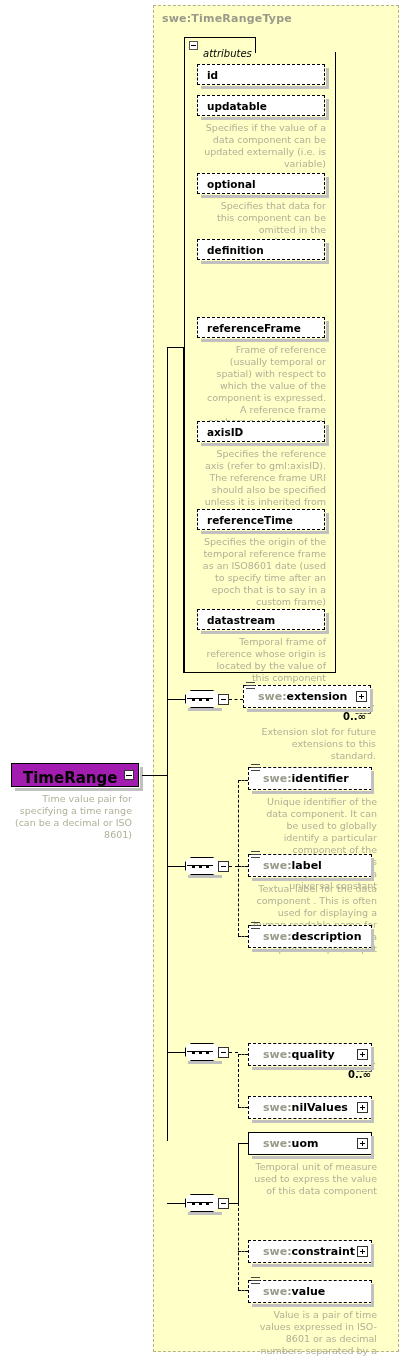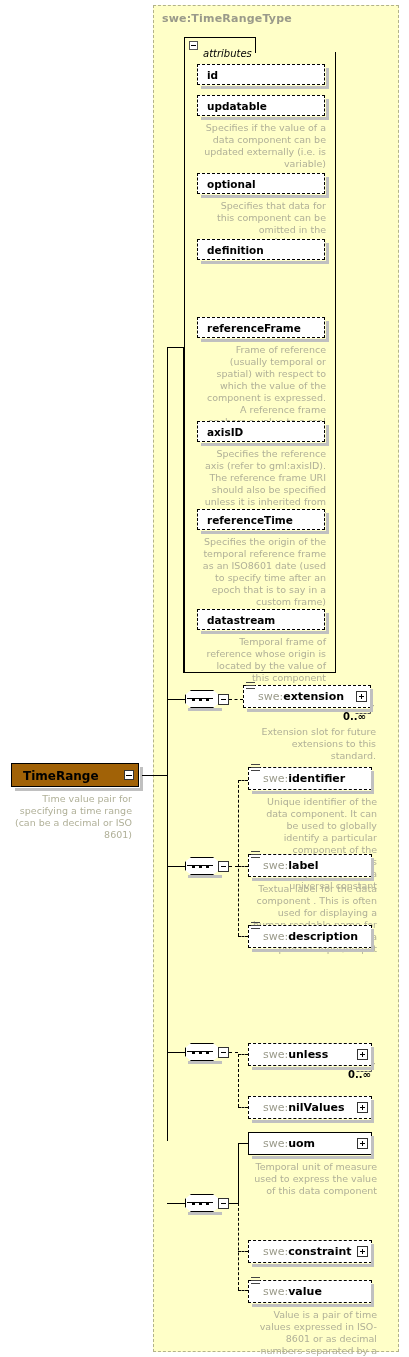--- a/index.html
+++ b/index.html
@@ -61,21 +61,21 @@
   .ann.a{left:202px;width:124px;}
 
   
   .el{
     position:absolute;height:23px;box-sizing:border-box;background:#fff;
     font-size:11px;color:#000;
   }
   .el.opt{border:1px dashed #000;}
   .el.req{border:1px solid #000;}
   .el .nm{position:absolute;left:14px;top:4px;white-space:nowrap;font-weight:bold;}
-  .el .pfx{color:#9a9a8a;font-weight:normal;}
+  .el .pfx{color:#9a9a8a;font-weight:bold;}
   .el .shadow-b{position:absolute;left:3px;top:23px;width:100%;height:3px;background:#c0c0c0;}
   .el .shadow-r{position:absolute;left:100%;top:3px;width:3px;height:23px;background:#c0c0c0;}
   
   .lines{
     position:absolute;left:2px;top:-4px;width:9px;height:9px;
   }
   .lines i{position:absolute;left:0;height:1px;background:#444;display:block;}
   .lines i:nth-child(1){top:0;width:9px;}
   .lines i:nth-child(2){top:3px;width:9px;}
   .lines i:nth-child(3){top:6px;width:9px;}
@@ -92,22 +92,22 @@
     border-bottom:1px dashed #555;border-right:1px dashed #555;
     transform:skewX(-20deg);
   }
   .occ{
     position:absolute;font-size:10px;color:#000;font-weight:bold;
   }
 
   
   .root-el{
     position:absolute;left:11px;top:763px;width:128px;height:24px;
-    border:1px solid #000;background:#a16207;box-sizing:border-box;
-    font-size:12px;font-weight:bold;color:#000;
+    border:1px solid #000;background:#a21caf;box-sizing:border-box;
+    font-size:15px;font-weight:bold;color:#000;
   }
   .root-el .nm2{position:absolute;left:11px;top:5px;}
   .root-el .shadow-b{position:absolute;left:3px;top:24px;width:128px;height:3px;background:#c0c0c0;}
   .root-el .shadow-r{position:absolute;left:128px;top:3px;width:3px;height:24px;background:#c0c0c0;}
   .root-el .mbox2{
     position:absolute;right:4px;top:6px;width:10px;height:10px;
     border:1px solid #333;background:#fff;box-sizing:border-box;
   }
   .root-el .mbox2:before{content:"";position:absolute;left:1px;top:4px;width:6px;height:1px;background:#000;}
 
@@ -302,21 +302,21 @@
         <b></b>
       </span>
     <span class="mb"></span>
   </div>
   <div class="dln h" style="left:229px;top:1052px;width:9px"></div>
   <div class="dln v" style="left:238px;top:1054px;height:53px"></div>
   <div class="dln h" style="left:238px;top:1054px;width:10px"></div>
   <div class="dln h" style="left:238px;top:1107px;width:10px"></div>
 
   <div class="el opt" style="left:248px;top:1043px;width:124px">
-    <span class="nm"><span class="pfx">swe:</span><span>unless</span></span>
+    <span class="nm"><span class="pfx">swe:</span><span>quality</span></span>
     <span class="plus"></span>
     <span class="rep"></span>
     <span class="shadow-b"></span>
     <span class="shadow-r"></span>
   </div>
   <div class="occ" style="left:348px;top:1069px">0..∞</div>
 
   <div class="el opt" style="left:248px;top:1096px;width:124px">
     <span class="nm"><span class="pfx">swe:</span><span>nilValues</span></span>
     <span class="plus"></span>

